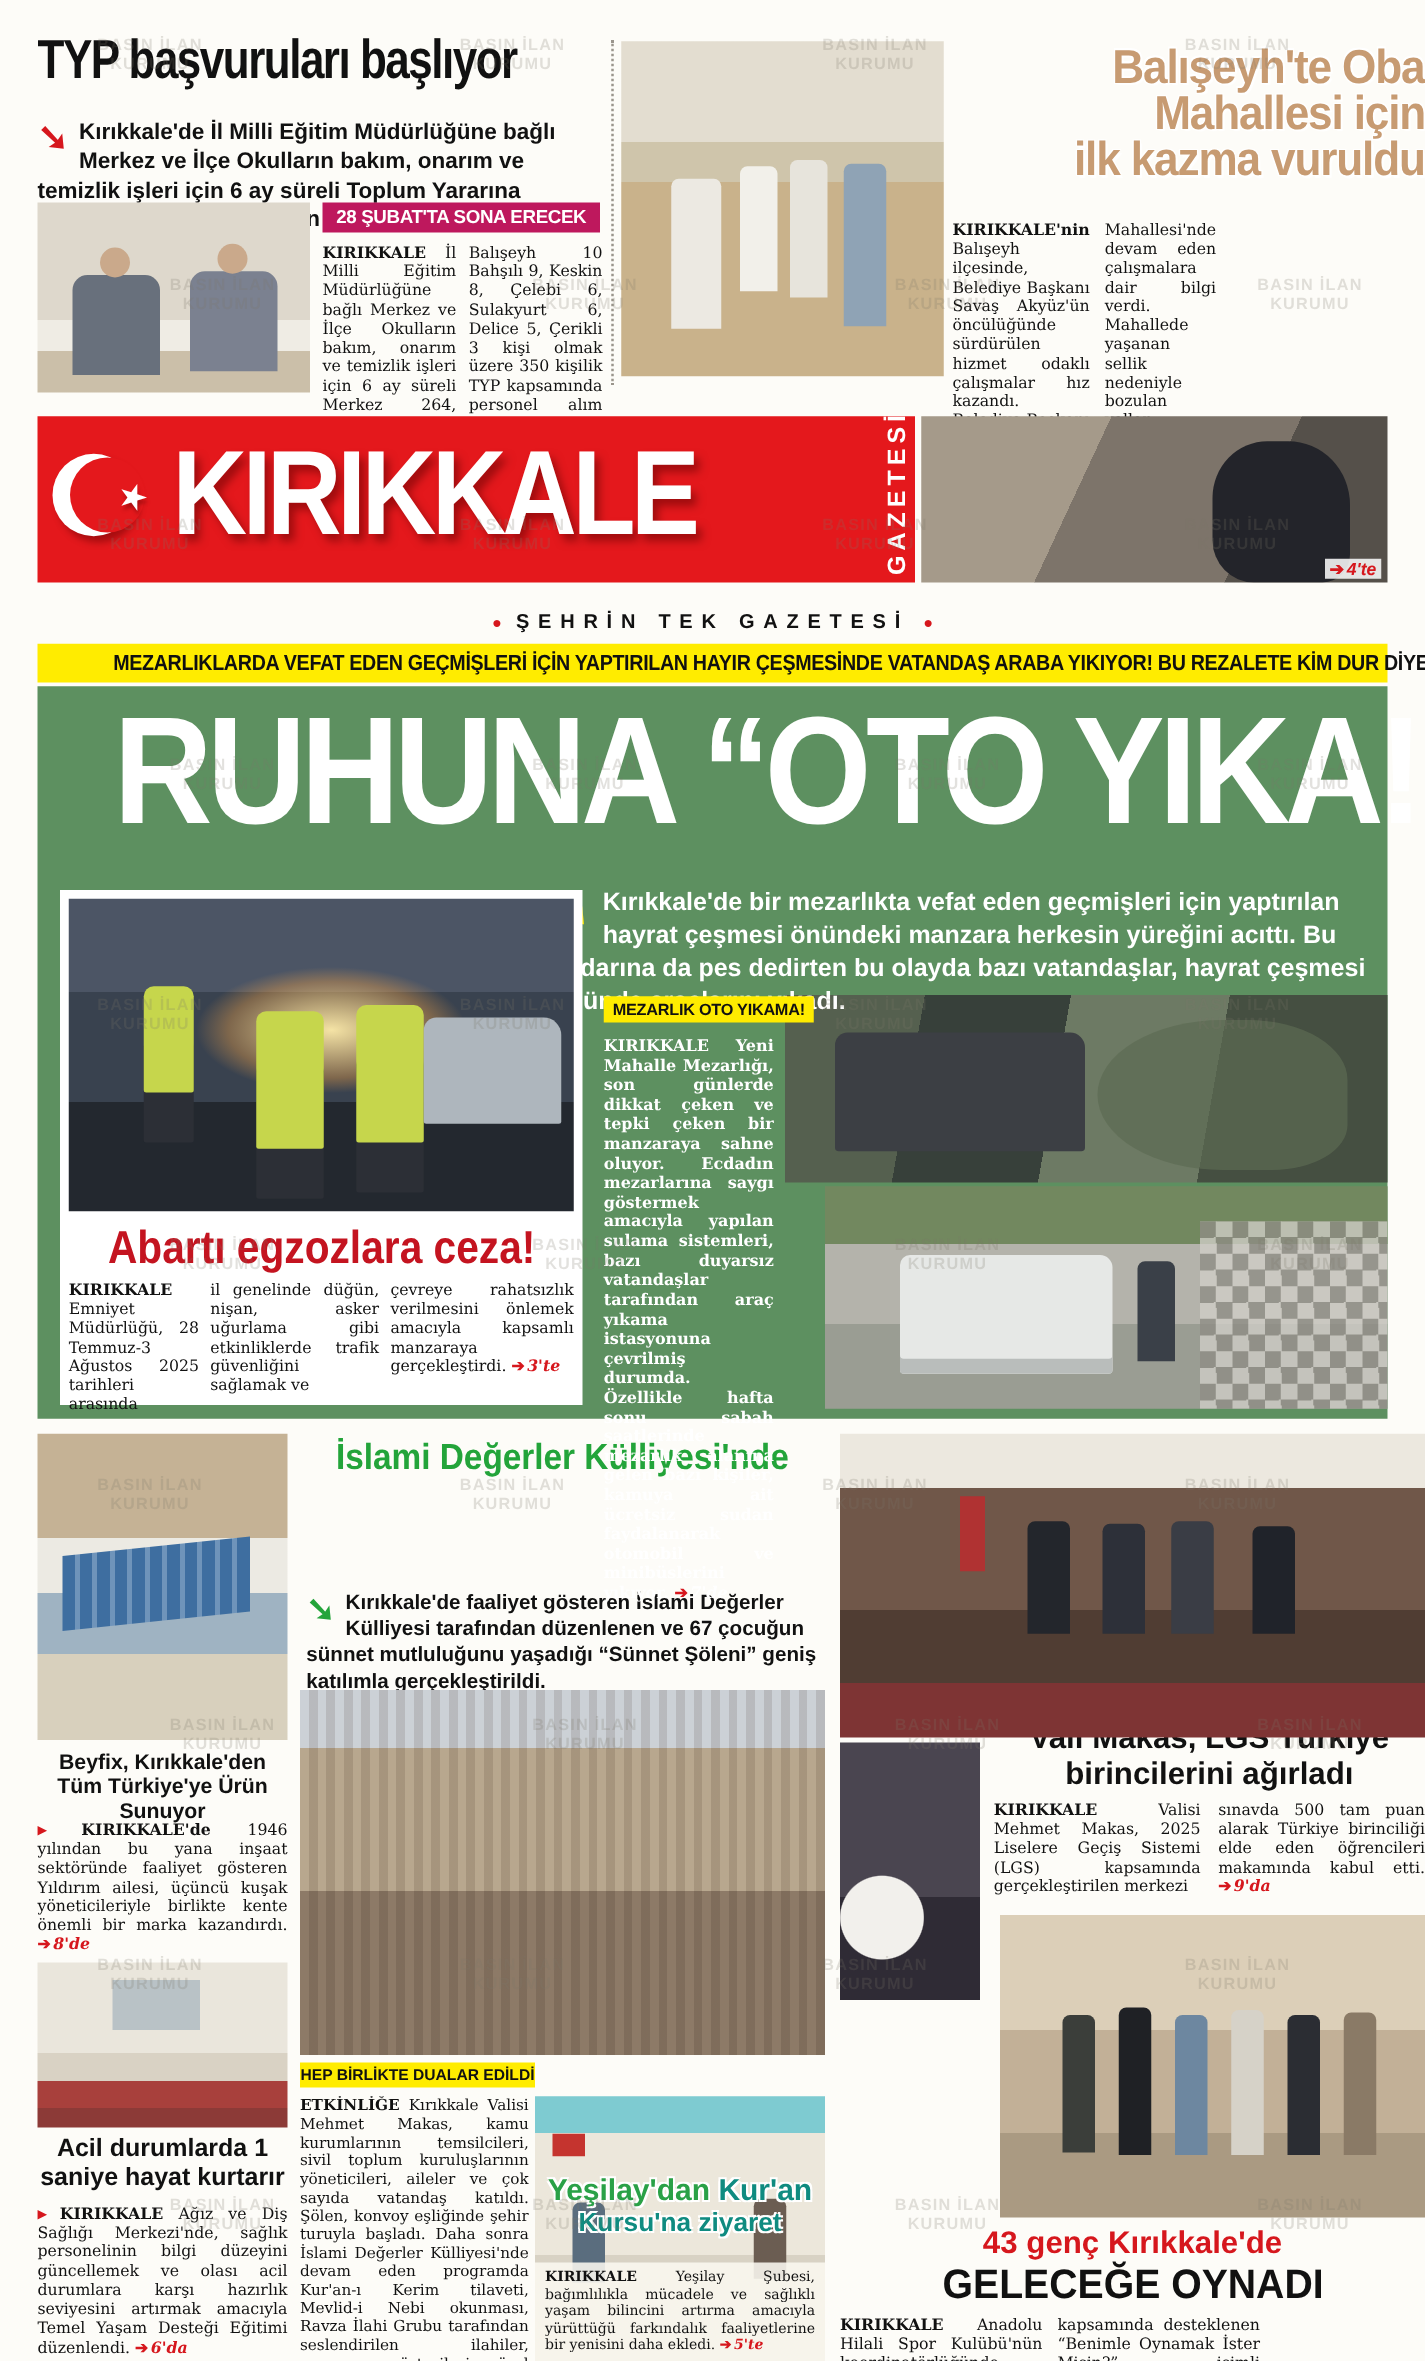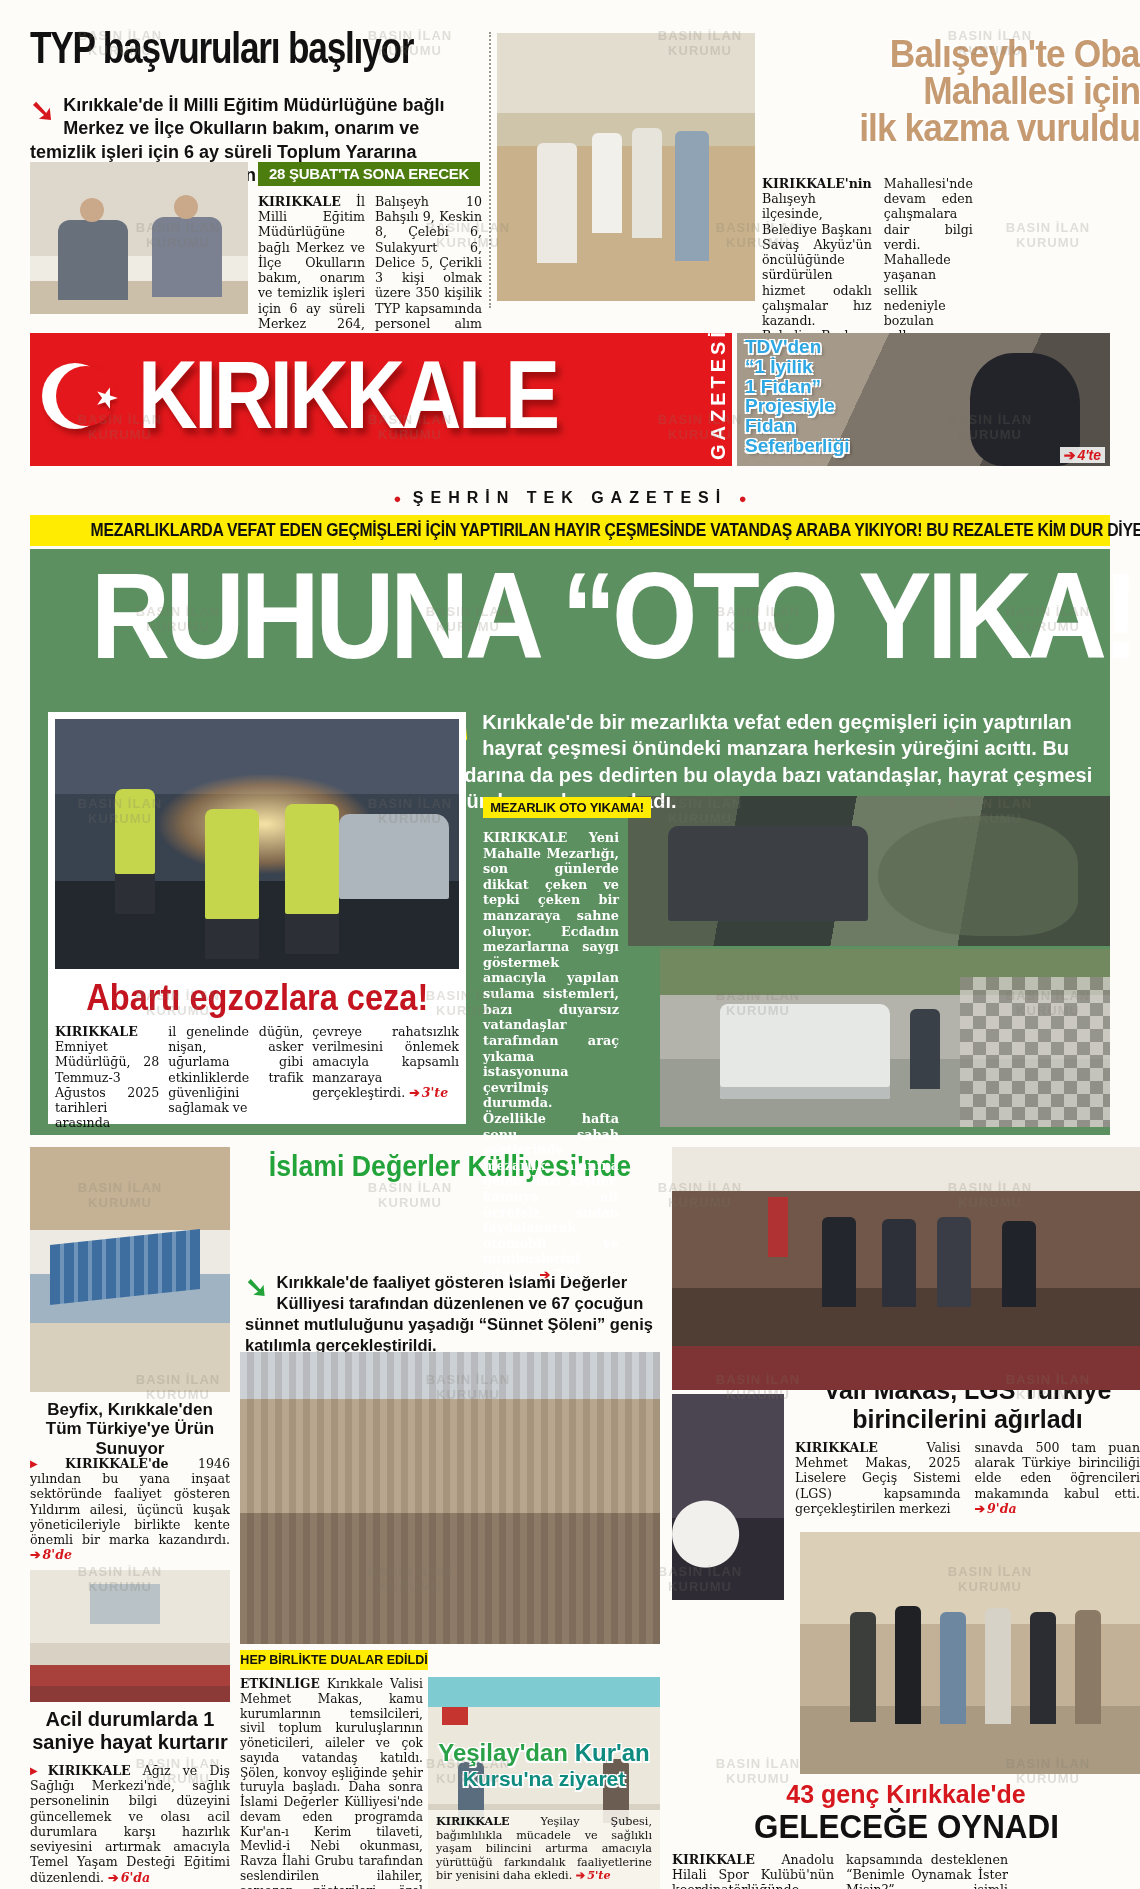--- a/index.html
+++ b/index.html
@@ -36,21 +36,21 @@
   .ph-vali{background:linear-gradient(180deg,#ece8df 0 18%,#705749 18% 58%,#503d33 58% 82%,#7e3434 82%);}
   .ph-balloon{background:radial-gradient(circle 34px at 30% 68%,#f2f0ec 0 33px,rgba(0,0,0,0) 34px),
      linear-gradient(180deg,#4a4550 0 60%,#2f2b35 60%);}
   .ph-museum{background:linear-gradient(180deg,#dccfb8 0 38%,#c2b097 38% 72%,#aa9a82 72%);}
   .ph-yesilay{background:linear-gradient(180deg,#7ecbd1 0 14%,#ece7db 14% 60%,#d8d2c4 60%);}
   
   .tl-head{left:30px;top:26px;width:460px;font-size:44px;font-weight:800;letter-spacing:-1.5px;
            white-space:nowrap;transform:scaleX(.8);transform-origin:left;line-height:1;}
   .tl-deck{left:30px;top:94px;width:458px;font-size:18px;font-weight:700;line-height:1.3;}
   .deck-arrow{float:left;font-size:30px;line-height:.9;margin:3px 8px 2px 0;color:#d6171d;}
-  .tl-label{left:258px;top:162px;width:222px;background:#4d7c0f;color:#fff;font-weight:800;
+  .tl-label{left:258px;top:162px;width:222px;background:#be185d;color:#fff;font-weight:800;
             font-size:15px;text-align:center;padding:3px 0 4px;letter-spacing:-.3px;}
   .tl-cols{left:258px;top:194px;width:224px;display:flex;gap:10px;}
   .tl-cols div{flex:1;}
   .vdiv{left:489px;top:32px;height:276px;border-left:2px dotted #9a958c;}
   
   .tr-head{left:700px;top:36px;width:440px;text-align:right;font-size:38px;font-weight:800;
            line-height:.98;color:#c79b72;letter-spacing:-1px;
            text-shadow:-1px -1px 0 #fff,1px -1px 0 #fff,-1px 1px 0 #fff,2px 2px 1px rgba(255,255,255,.9);}
   .tr-head span{display:inline-block;transform:scaleX(.93);transform-origin:right;}
   .tr-cols{left:762px;top:176px;width:206px;display:flex;gap:12px;}
@@ -213,28 +213,20 @@
     <div class="crescent">
       <div class="cr-outer"></div>
       <div class="cr-inner"></div>
       <div class="cr-star">★</div>
     </div>
     <div class="mast-title">KIRIKKALE</div>
     <div class="mast-vert">GAZETESİ</div>
   </div>
   <div class="ph ph-tdv tdv abs">
     <div class="shape" style="right:30px;top:20px;width:110px;height:113px;background:#23242a;border-radius:40% 45% 20% 30%;"></div>
-    <div class="tdv-head">
-      <span>TDV'den</span><br>
-      <span>“1 İyilik</span><br>
-      <span>1 Fidan”</span><br>
-      <span>Projesiyle</span><br>
-      <span>Fidan</span><br>
-      <span>Seferberliği</span>
-    </div>
     <div class="tdv-ref ref">
       <span class="ra">➔</span><i>4'te</i>
     </div>
   </div>
 
   <div class="abs tagline">
     <span class="dot">●</span>
     <span>ŞEHRİN TEK GAZETESİ</span>
     <span class="dot">●</span>
   </div>

